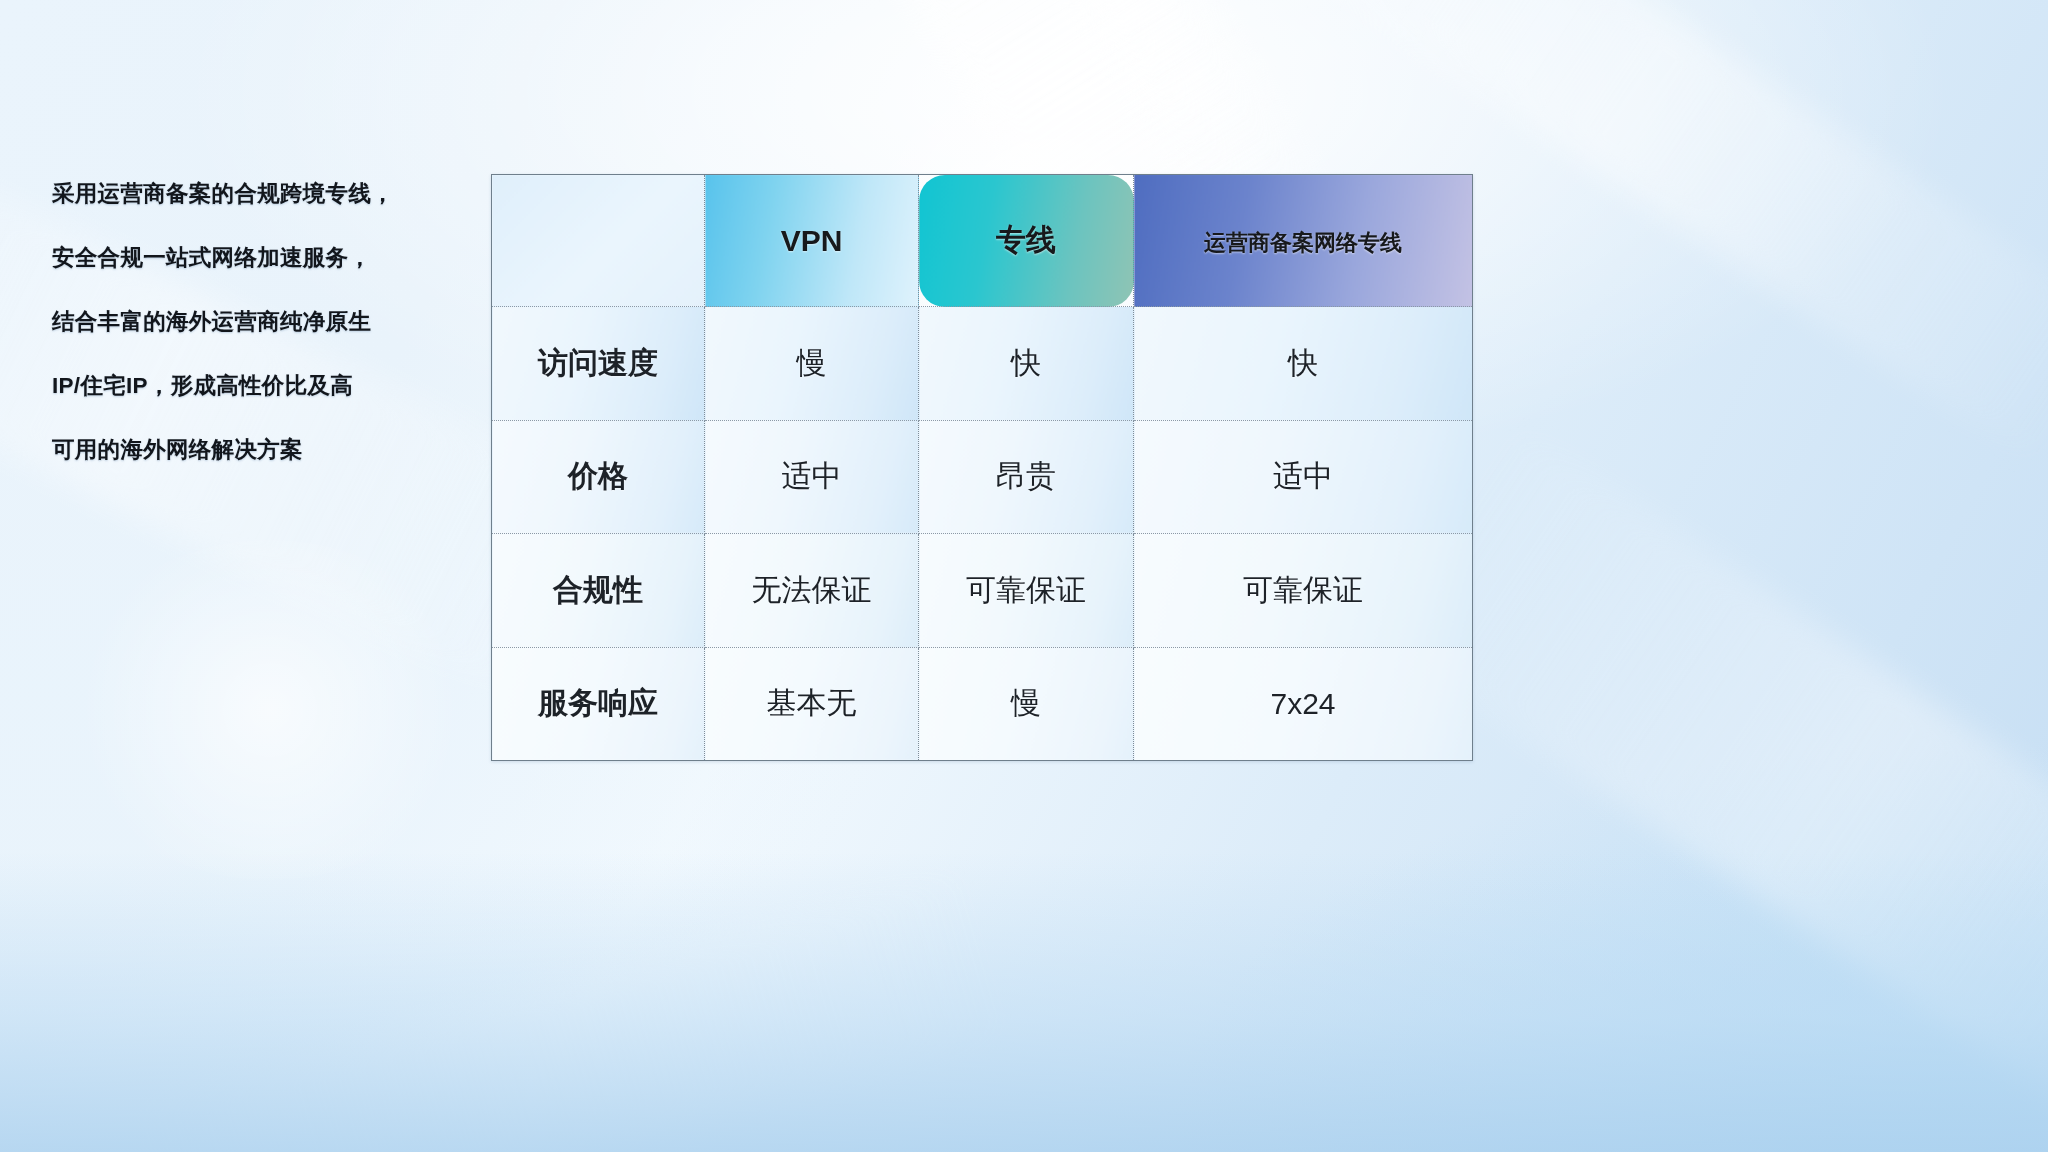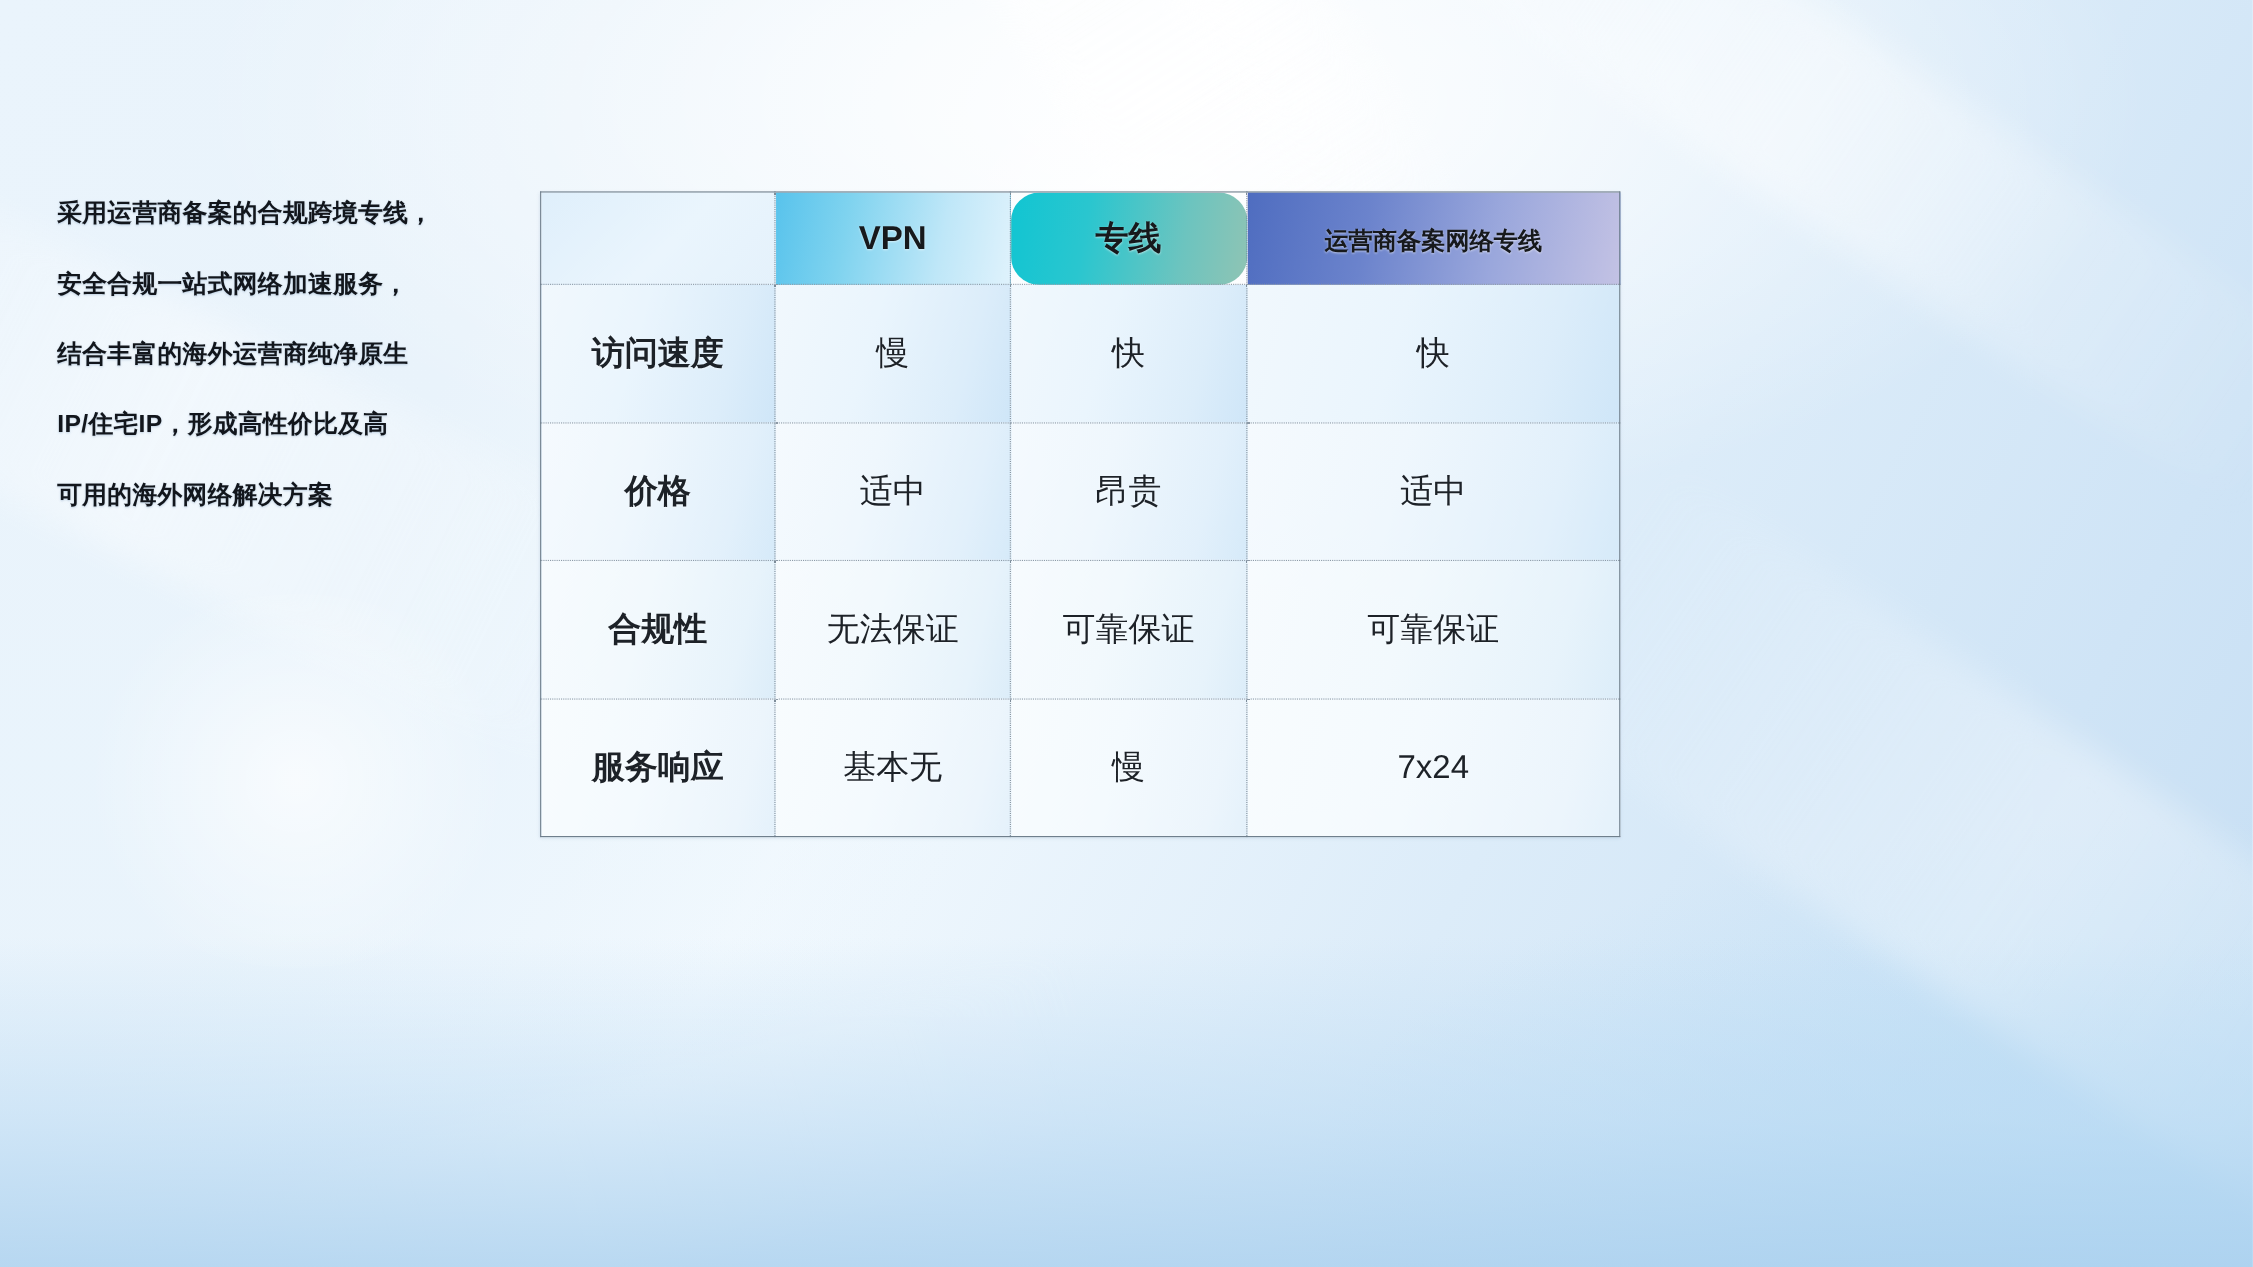--- a/index.html
+++ b/index.html
@@ -76,21 +76,21 @@
   #comparison-table col.c4{ width:339px; }
 
   #comparison-table th, #comparison-table td{
     padding:0; text-align:center; vertical-align:middle;
     border-right:1px dotted #7d8c99;
     border-bottom:1px dotted #8c99a6;
   }
   #comparison-table th:last-child, #comparison-table td:last-child{ border-right:none; }
   #comparison-table tr:last-child td{ border-bottom:none; }
 
-  thead th{ height:84px; font-size:30px; font-weight:bold; color:#17191c;
+  thead th{ height:132px; font-size:30px; font-weight:bold; color:#17191c;
             border-bottom:1px solid #5d6d7a; }
   thead th .t{ text-shadow:0 1px 2px rgba(255,255,255,.55); }
   .hdr-blank{ background:linear-gradient(135deg,#dfeffb 0%,#eaf5fd 55%,#e4f1fb 100%); }
   .hdr-vpn  { background:linear-gradient(100deg,#58c3ec 0%,#7fd3ef 30%,#bfe7f8 70%,#dff2fc 100%); }
   .hdr-line { background:linear-gradient(100deg,#11c5d2 0%,#2ac6cf 32%,#6cc4bf 72%,#8fc4b4 100%);border-radius:26px; }
   .hdr-opnet{ background:linear-gradient(100deg,#4f6dc0 0%,#6b83cc 32%,#9aa7dc 66%,#c3c2e4 100%); }
   .hdr-opnet .t{ font-size:22px; }
 
   tbody td{ height:94px; font-size:30px; color:#1d2228; }
   tbody td.rowlabel{ font-weight:bold; font-size:30px; }

